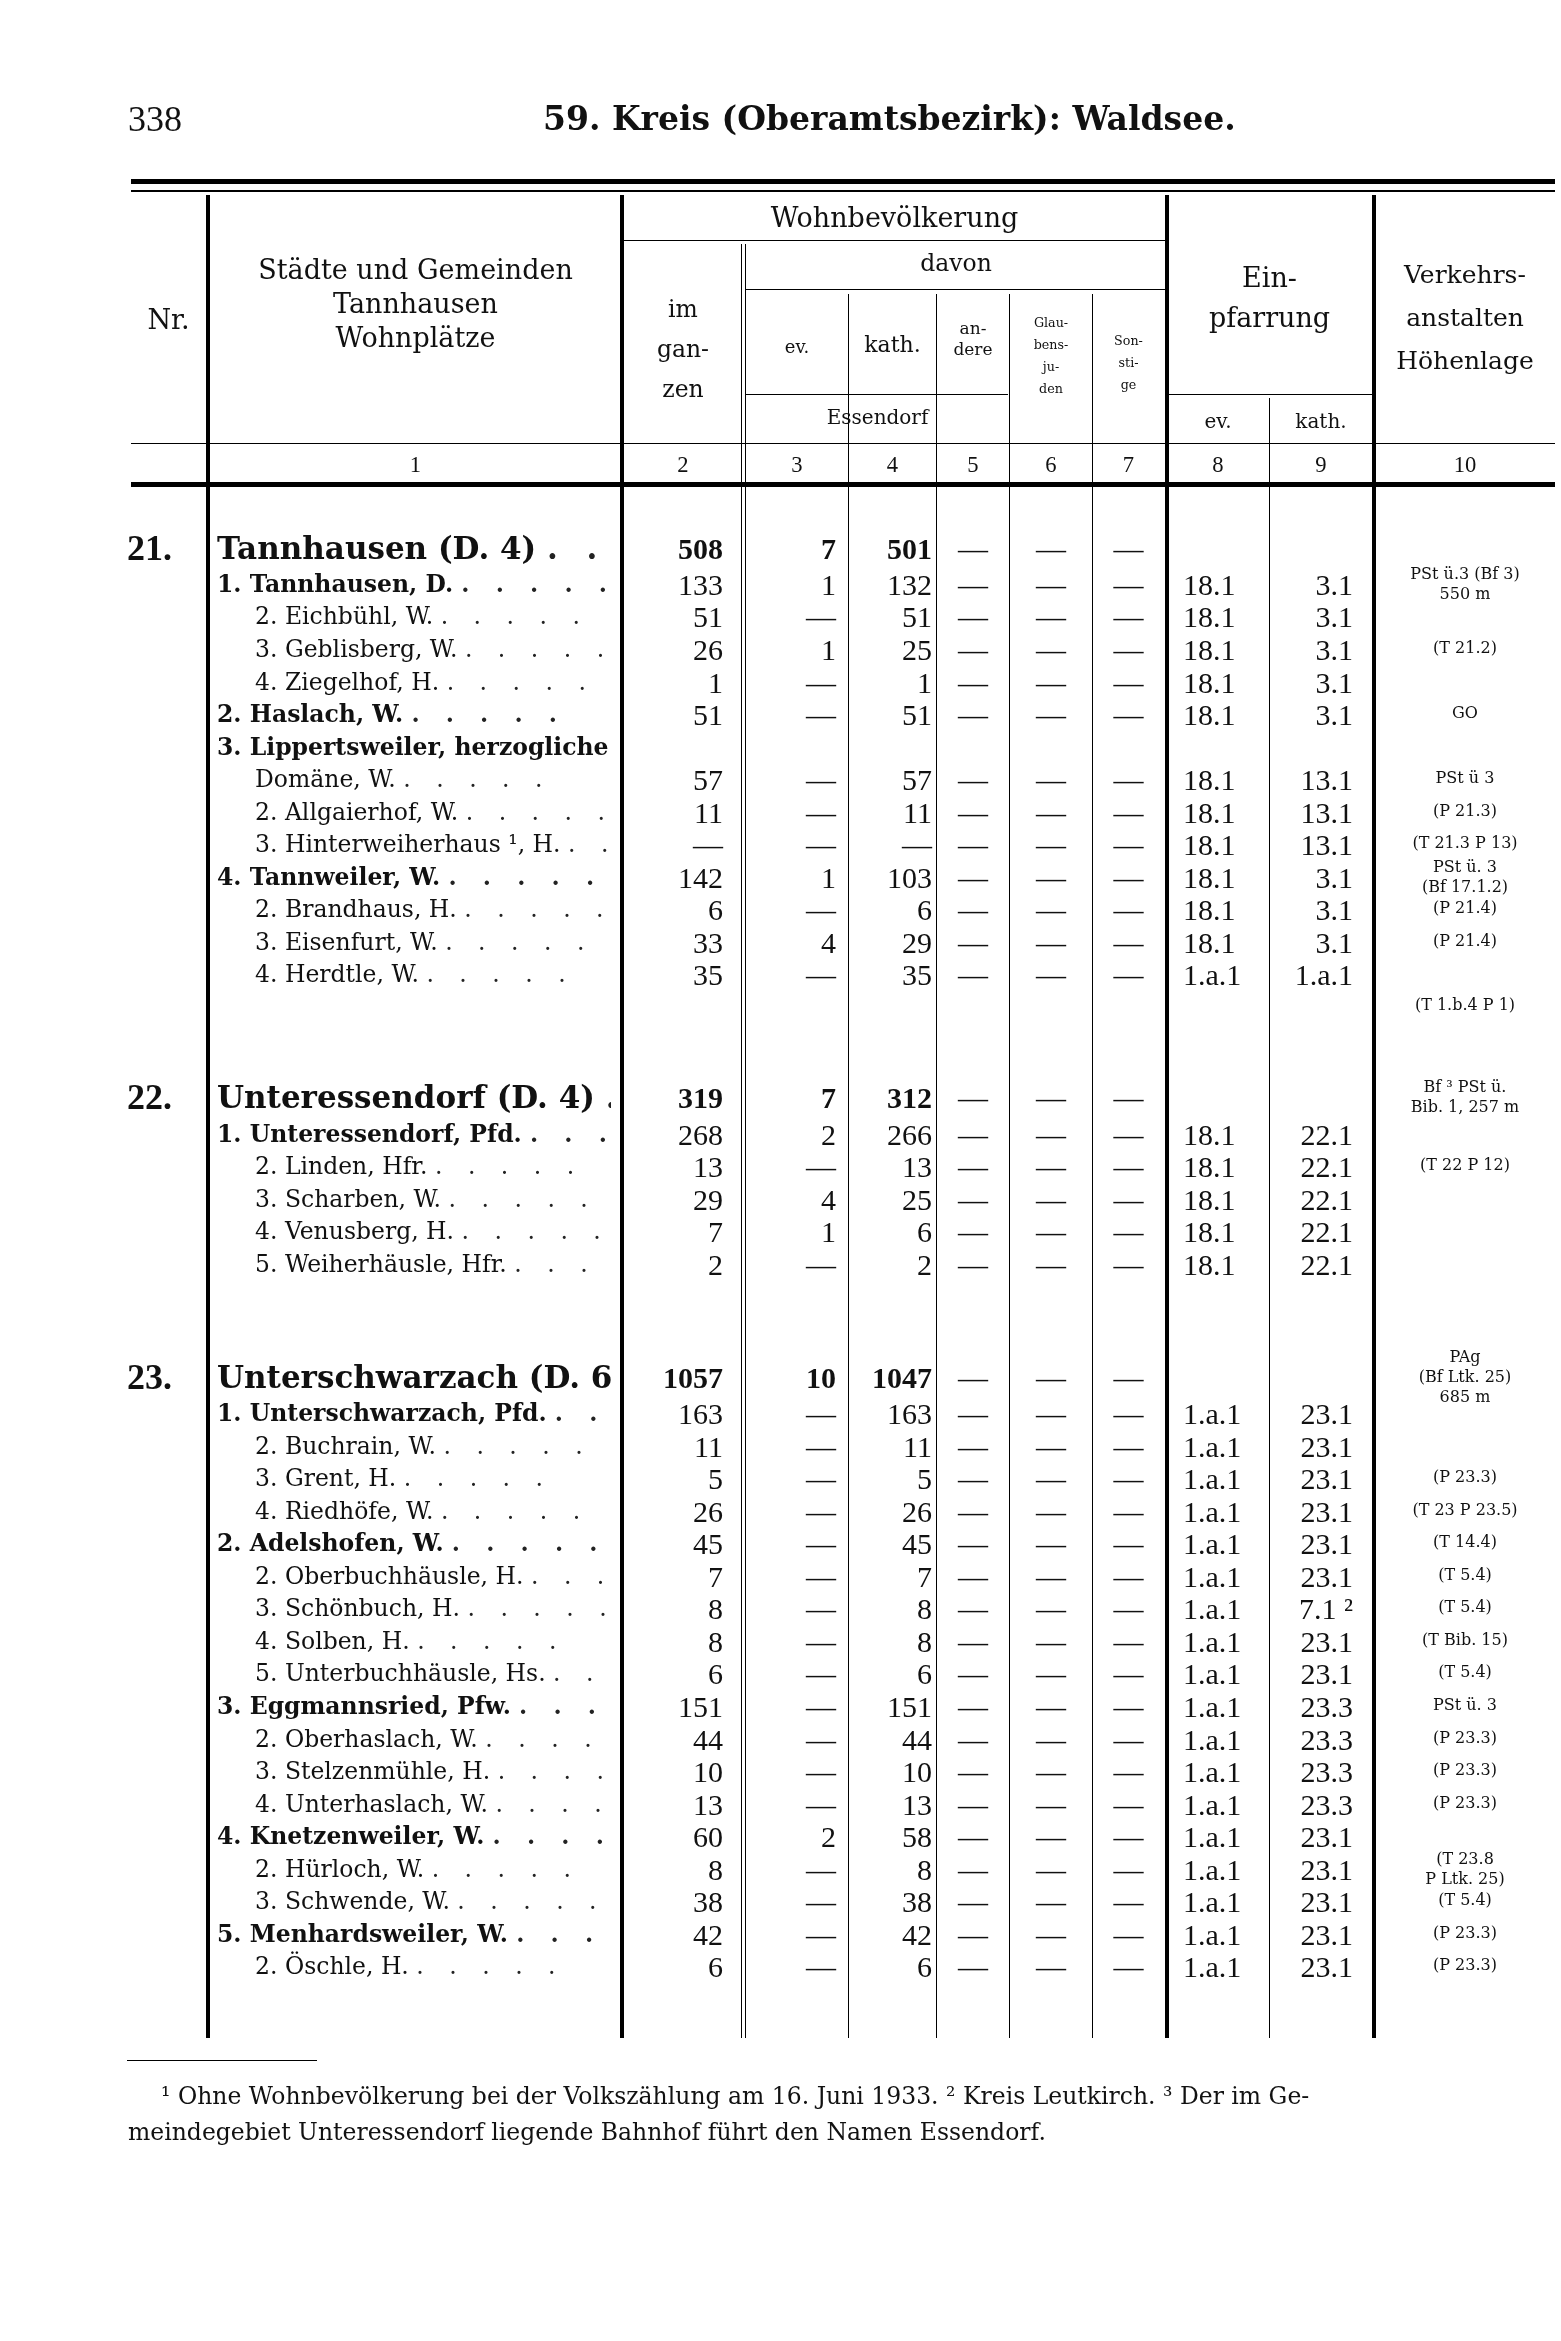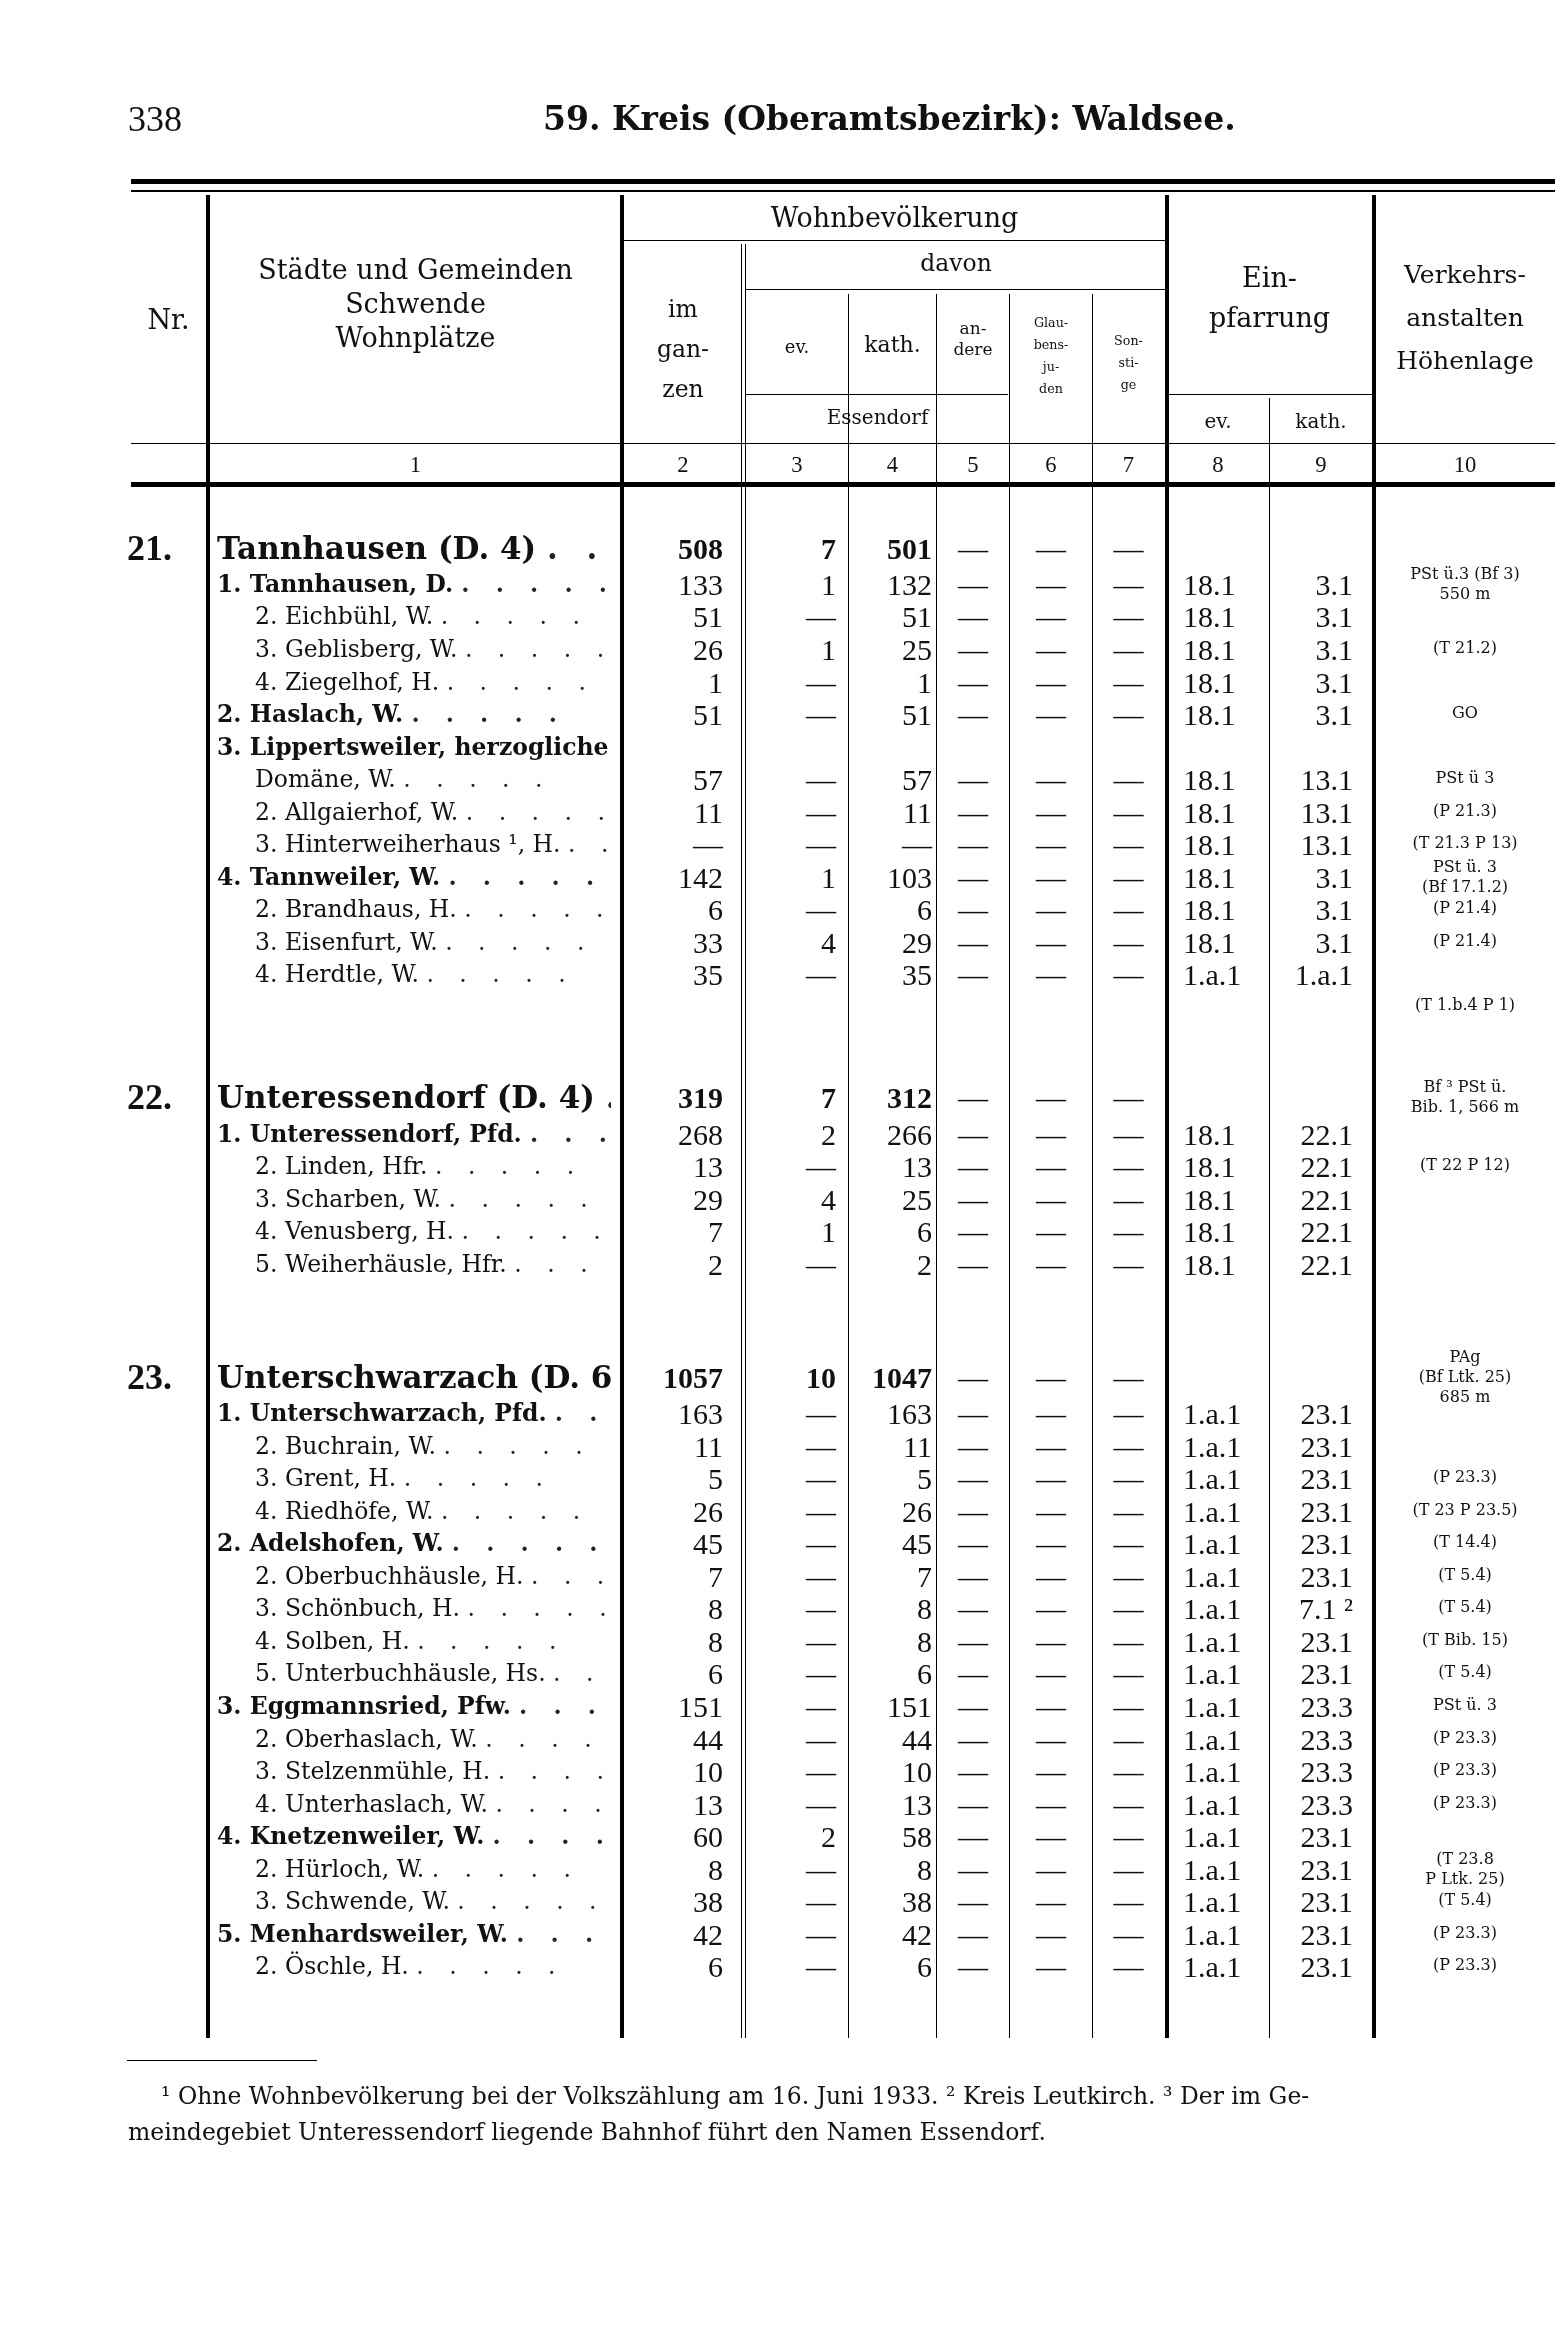--- a/index.html
+++ b/index.html
@@ -48,21 +48,21 @@
 <div class="vrule" style="left:936px;top:294px;width:0.9px;height:1744px;"></div>
 <div class="vrule" style="left:1009px;top:294px;width:0.9px;height:1744px;"></div>
 <div class="vrule" style="left:1092px;top:294px;width:0.9px;height:1744px;"></div>
 <div class="vrule" style="left:1165px;top:195px;width:3.6px;height:1843px;"></div>
 <div class="vrule" style="left:1269px;top:398px;width:0.9px;height:1640px;"></div>
 <div class="vrule" style="left:1372px;top:195px;width:3.6px;height:1843px;"></div>
 
 <div class="hdr" style="left:131px;top:303px;width:75px;font-size:27px;">Nr.</div>
 <div class="hdr" style="left:210px;top:253px;width:411px;font-size:27px;">
   <div>Städte und Gemeinden</div>
-  <div>Schwende</div>
+  <div>Tannhausen</div>
   <div>Wohnplätze</div>
 </div>
 <div class="hdr" style="left:624px;top:201px;width:541px;font-size:27px;">Wohnbevölkerung</div>
 <div class="hdr" style="left:624px;top:289px;width:118px;font-size:23.5px;line-height:40px;">
   <div>im</div>
   <div>gan-</div>
   <div>zen</div>
 </div>
 <div class="hdr" style="left:746px;top:249px;width:420px;font-size:23.5px;">davon</div>
 <div class="hdr" style="left:746px;top:336px;width:102px;font-size:18px;">ev.</div>
@@ -300,21 +300,21 @@
       <span class="cell r bold" style="left:624px;width:99px;">319</span>
       <span class="cell r bold" style="left:746px;width:90px;">7</span>
       <span class="cell r bold" style="left:849px;width:83px;">312</span>
       <span class="cell c" style="left:937px;width:72px;">—</span>
       <span class="cell c" style="left:1010px;width:82px;">—</span>
       <span class="cell c" style="left:1093px;width:71px;">—</span>
       <span class="cell" style="left:1183px;width:86px;"></span>
       <span class="cell r" style="left:1270px;width:83px;"></span>
       <div class="cell verk" style="left:1375px;width:180px;top:-4.5px;">
         <div>Bf ³ PSt ü.</div>
-        <div>Bib. 1, 566 m</div>
+        <div>Bib. 1, 257 m</div>
       </div>
     </div>
     <div class="row" style="top: 1118px;">
       <span class="cell name bold" style="left:217px;width:394px;"><span>1. Unteressendorf, Pfd.</span> <span class="dots">. . . . .</span></span>
       <span class="cell r" style="left:624px;width:99px;">268</span>
       <span class="cell r" style="left:746px;width:90px;">2</span>
       <span class="cell r" style="left:849px;width:83px;">266</span>
       <span class="cell c" style="left:937px;width:72px;">—</span>
       <span class="cell c" style="left:1010px;width:82px;">—</span>
       <span class="cell c" style="left:1093px;width:71px;">—</span>

